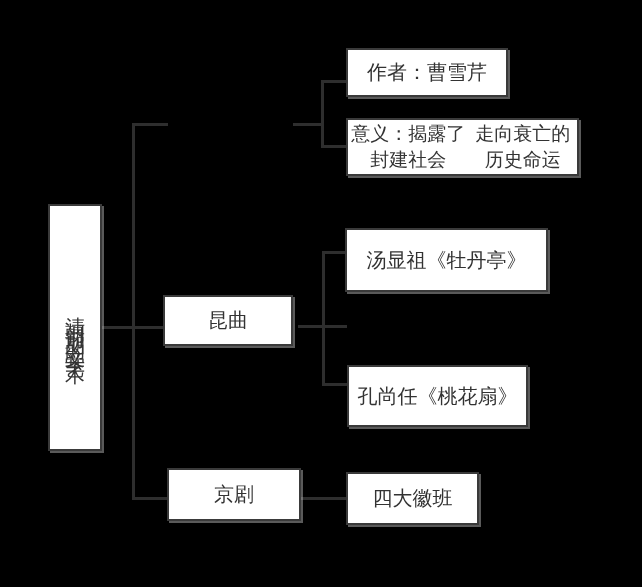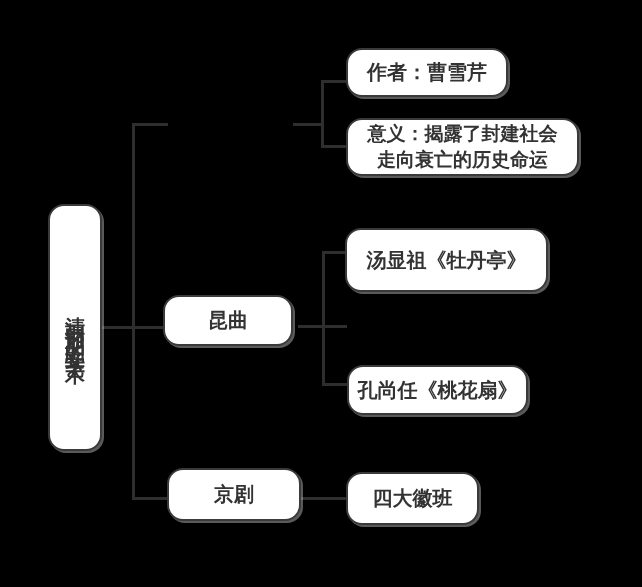--- a/index.html
+++ b/index.html
@@ -19,24 +19,24 @@
   }
   .line{
     position:absolute;
     background:var(--connector);
   }
   .node{
     position:absolute;
     box-sizing:border-box;
     background:var(--node-fill);
     border:2.5px solid var(--node-border);
-    border-radius:16px;
+    border-radius:0;
     color:var(--node-text);
     font-size:20px;
-    font-weight:700;
+    font-weight:400;
     display:flex;
     align-items:center;
     justify-content:center;
     text-align:center;
     box-shadow:2px 2px 0 rgba(200,200,200,0.45);
     line-height:1.25;
   }
   .node.vertical{
     writing-mode:vertical-lr;
     text-orientation:upright;
@@ -72,25 +72,25 @@
 
   <div class="node vertical" style="left:48px;top:204px;width:54px;height:247px">清朝前期的文学艺术</div>
 
 
   <div class="node" style="left:163px;top:295px;width:130px;height:51px">昆曲</div>
 
   <div class="node" style="left:167px;top:468px;width:134px;height:53px">京剧</div>
 
   <div class="node" style="left:346px;top:48px;width:162px;height:49px">作者：曹雪芹</div>
 
-  <div class="node small" style="left:346px;top:118px;width:233px;height:58px;flex-direction:column">
+  <div class="node small" style="left:346px;top:118px;width:233px;height:58px;flex-direction:row">
     <span>意义：揭露了封建社会</span>
     <span>走向衰亡的历史命运</span>
   </div>
 
   <div class="node" style="left:345px;top:228px;width:203px;height:64px">汤显祖《牡丹亭》</div>
 
 
-  <div class="node" style="left:347px;top:365px;width:181px;height:50px">孔尚任《桃花扇》</div>
+  <div class="node" style="left:347px;top:365px;width:181px;height:62px">孔尚任《桃花扇》</div>
 
   <div class="node" style="left:346px;top:472px;width:133px;height:53px">四大徽班</div>
 
 </div>
 
 </body></html>

